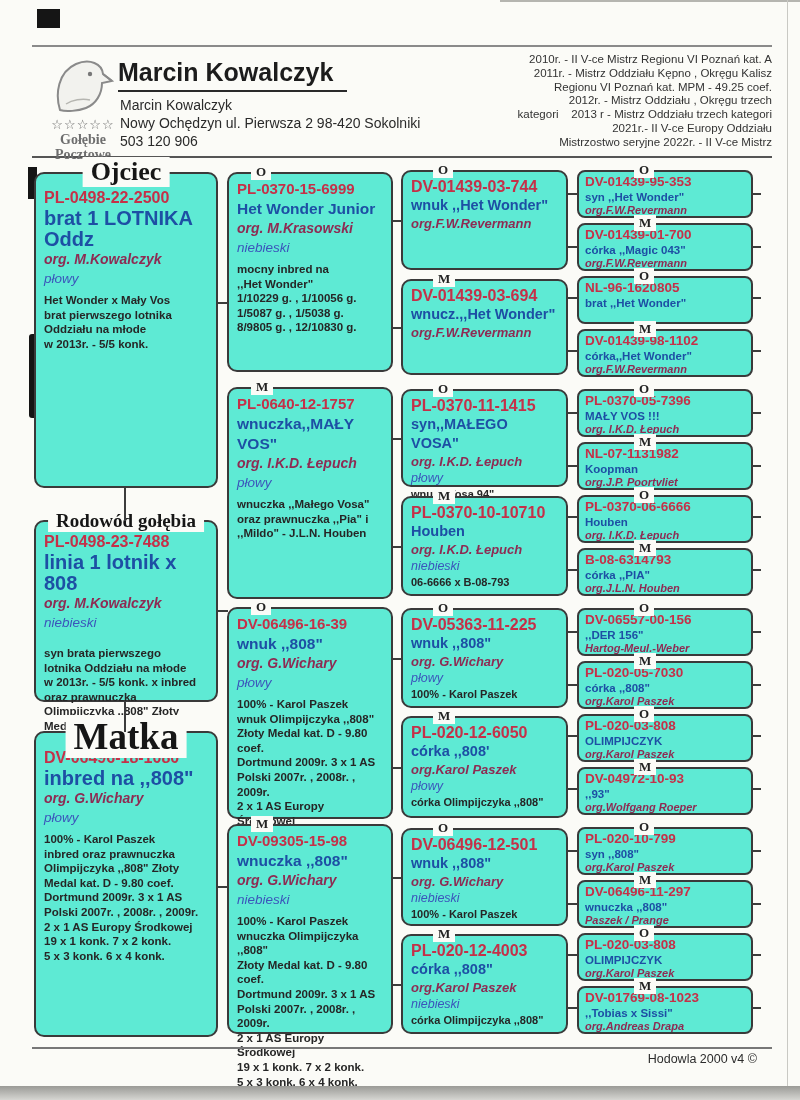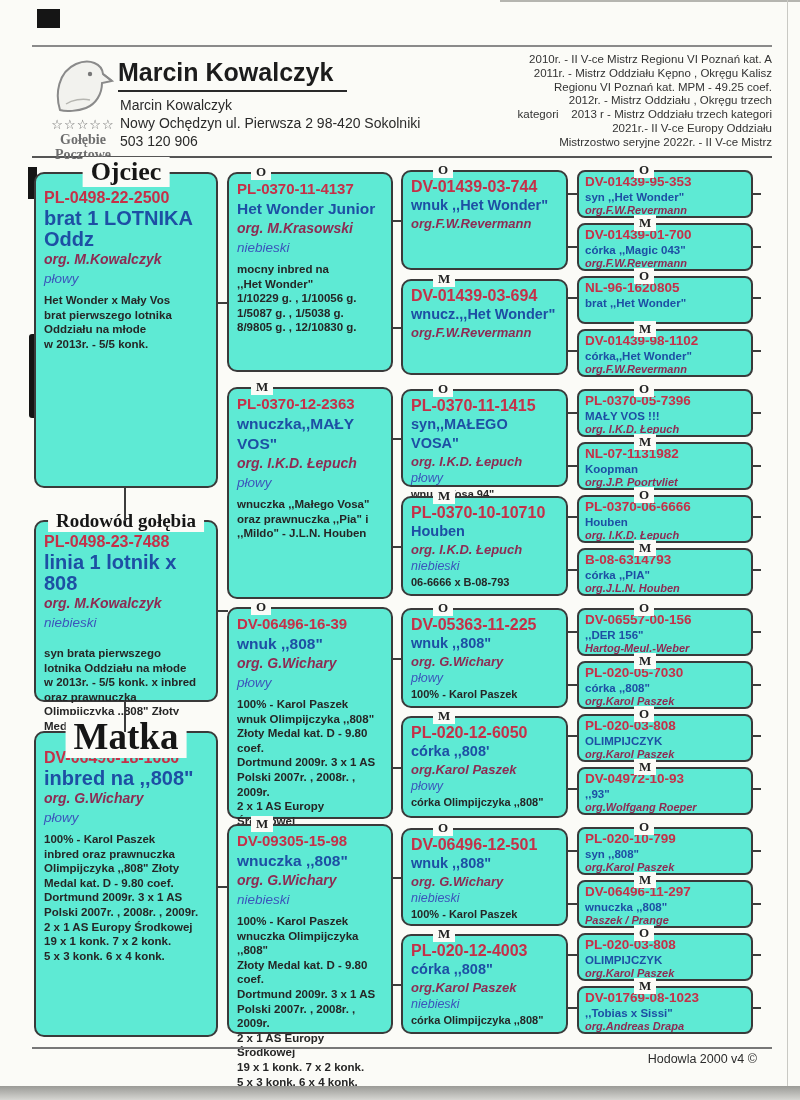--- a/index.html
+++ b/index.html
@@ -135,33 +135,33 @@
 Medal kat. D - 9.80 coef.
 Dortmund 2009r. 3 x 1 AS
 Polski 2007r. , 2008r. , 2009r.
 2 x 1 AS Europy Środkowej
 19 x 1 konk.     7 x 2 konk.
 5 x 3 konk.       6 x 4 konk.</div>
   </div>
 
   <div class="pbox g2" style="left:227px;top:172px;width:166px;height:200px;">
     <div class="marker" style="left:22px;">O</div>
-    <div class="ring">PL-0370-11-4137</div>
+    <div class="ring">PL-0370-15-6999</div>
     <div class="name">Het Wonder Junior</div>
     <div class="org">org. M.Krasowski</div>
     <div class="clr">niebieski</div>
     <div class="desc">mocny inbred na
 ,,Het Wonder"
 1/10229 g. , 1/10056 g.
 1/5087 g. , 1/5038 g.
 8/9805 g. , 12/10830 g.</div>
   </div>
   <div class="pbox g2" style="left:227px;top:387px;width:166px;height:212px;">
     <div class="marker" style="left:22px;">M</div>
-    <div class="ring">PL-0370-12-2363</div>
+    <div class="ring">PL-0640-12-1757</div>
     <div class="name">wnuczka,,MAŁY VOS"</div>
     <div class="org">org. I.K.D. Łepuch</div>
     <div class="clr">płowy</div>
     <div class="desc">wnuczka ,,Małego Vosa"
 oraz prawnuczka ,,Pia" i
 ,,Mildo"  - J.L.N. Houben</div>
   </div>
   <div class="pbox g2" style="left:227px;top:607px;width:166px;height:212px;">
     <div class="marker" style="left:22px;">O</div>
     <div class="ring">DV-06496-16-39</div>

